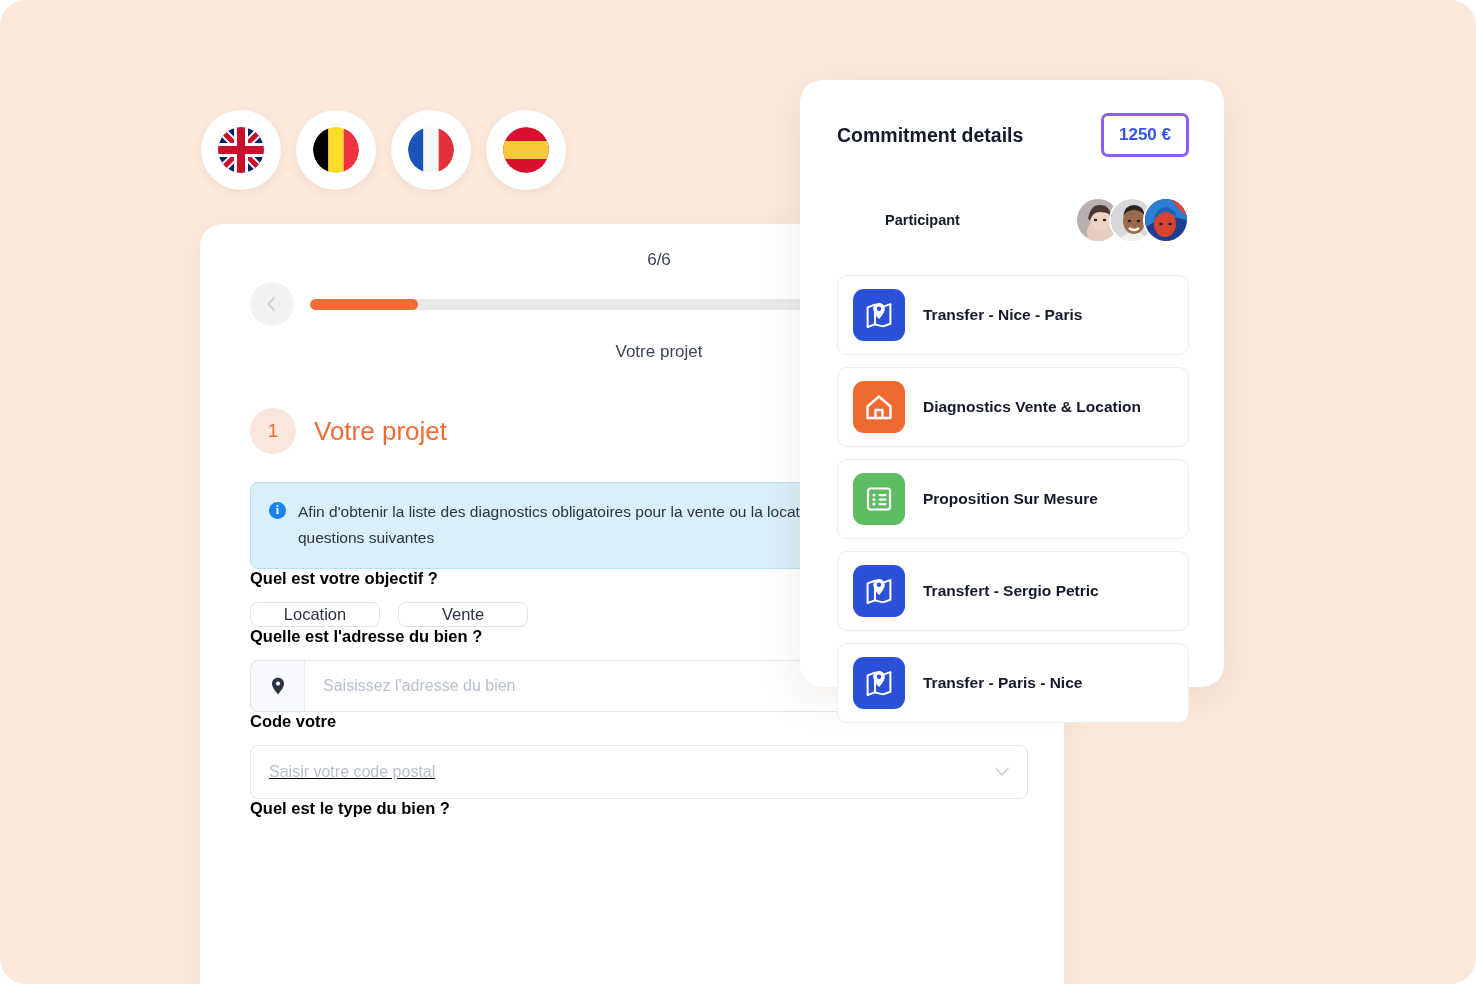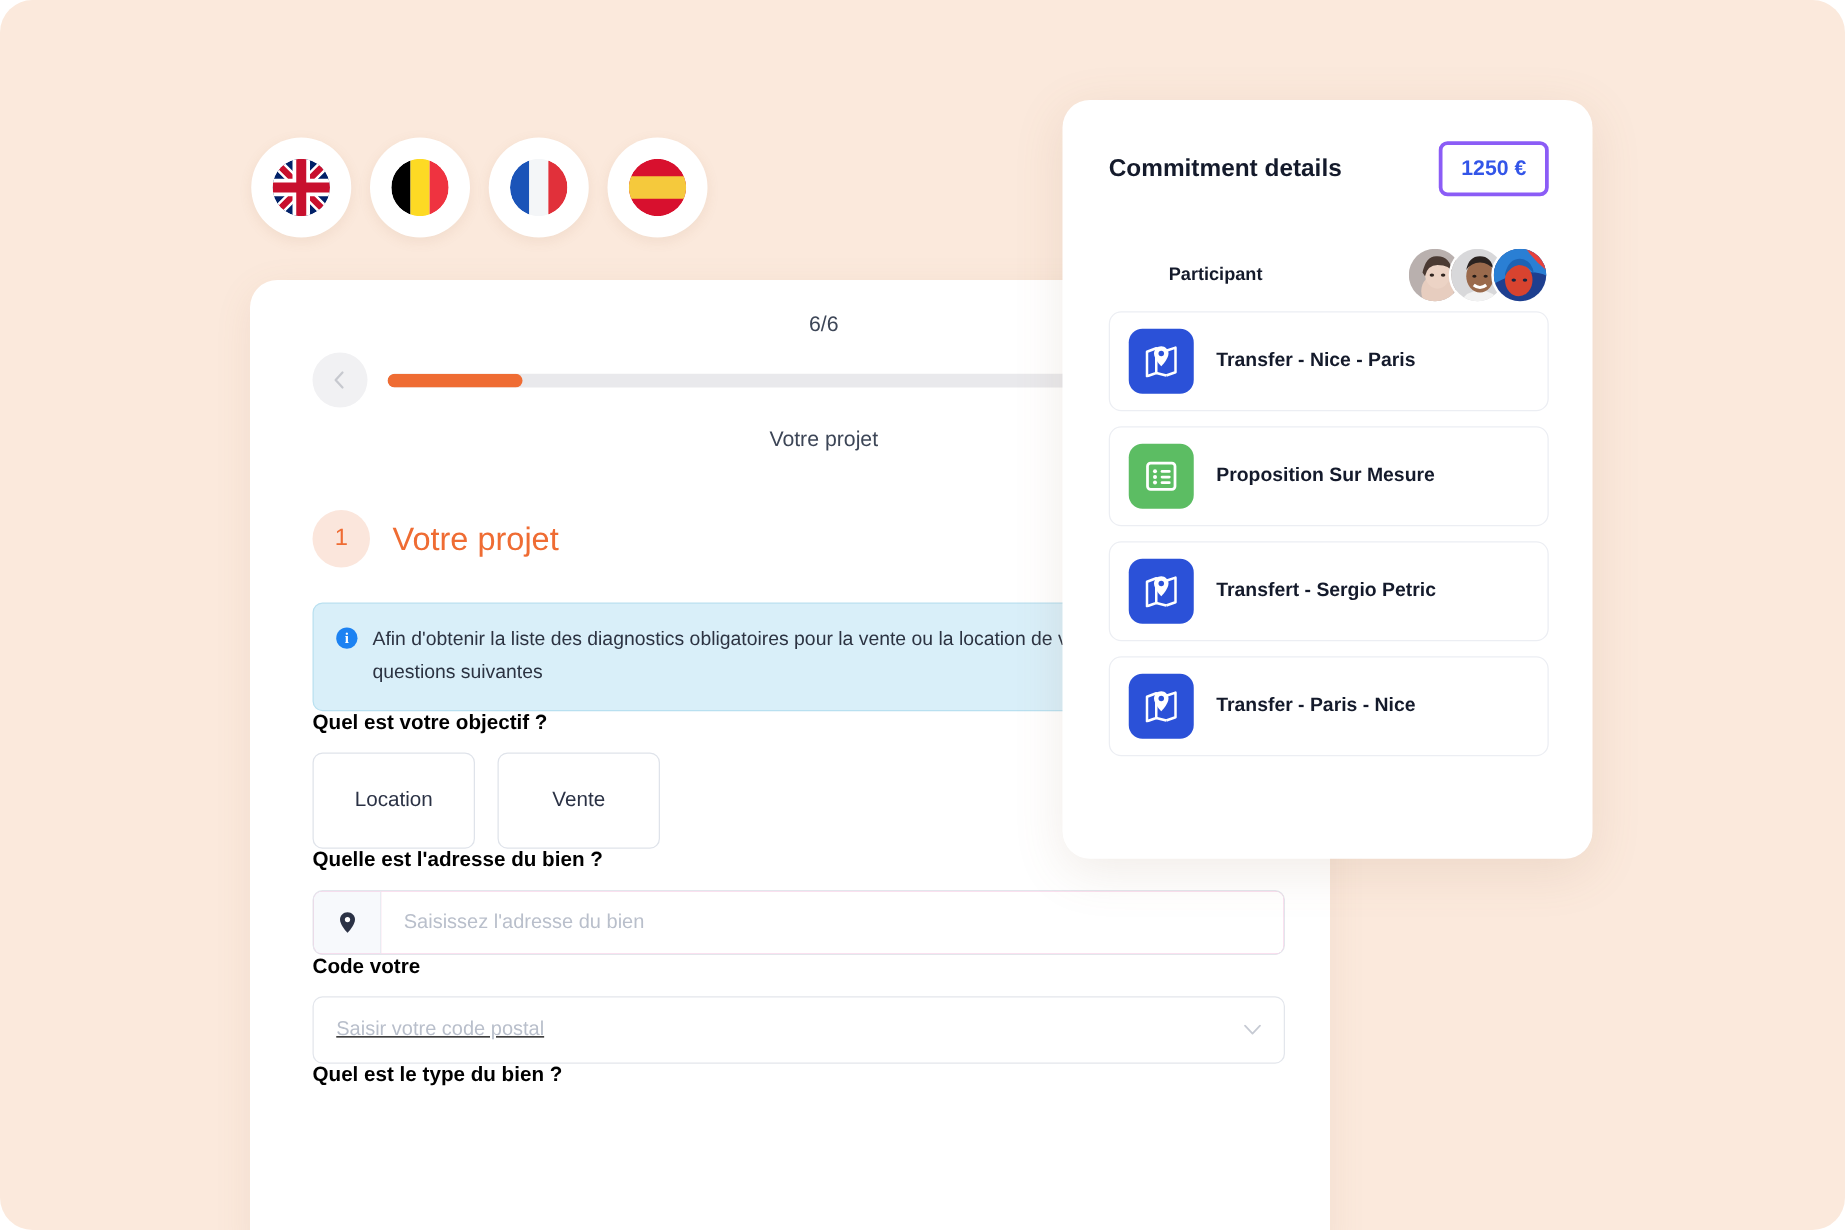--- a/index.html
+++ b/index.html
@@ -88,21 +88,21 @@
     margin-top: 3px; font-family: "Liberation Serif", serif;
   }
   .info-text { font-size: 15.5px; line-height: 1.7; color: #2c3342; }
 
   .field-label {
     font-size: 16.5px; font-weight: bold; color: #000000;
     margin-bottom: 14px;
   }
   .choice-row { display: flex; gap: 18px; }
   .choice-btn {
-    min-width: 130px; padding: 28px 26px;
+    min-width: 130px; padding: 2px 26px;
     border: 1px solid #dfe3ea; border-radius: 8px; background: #fff;
     font-size: 16.5px; color: #2b3245; cursor: pointer;
     font-family: "Liberation Sans", sans-serif;
   }
 
   .input-wrap {
     display: flex; align-items: stretch;
     width: 778px; height: 52px;
     border: 1px solid #e3e6ec; border-radius: 8px; background: #f9a8d4;
     overflow: hidden;
@@ -120,21 +120,21 @@
   .select-wrap {
     position: relative; width: 778px; height: 54px;
     border: 1px solid #e3e6ec; border-radius: 8px; background: #fff;
     display: flex; align-items: center; text-decoration: underline;
   }
   .select-wrap .value { padding-left: 18px; font-size: 16px; color: #b9bfcb; }
   .select-chevron { position: absolute; right: 18px; top: 50%; transform: translateY(-50%); }
 
   
   .overlay {
-    position: absolute; left: 850px; top: 80px;
+    position: absolute; left: 800px; top: 80px;
     width: 424px; height: 607px;
     background: #ffffff; border-radius: 22px;
     box-shadow: 0 10px 40px rgba(150,110,80,.13);
     padding: 33px 35px 0 37px;
   }
   .overlay-head { display: flex; align-items: center; justify-content: space-between; }
   .overlay-title { font-size: 19.5px; font-weight: bold; color: #141a2b; }
   .price-badge {
     border: 3px solid #8b5cf6; border-radius: 7px;
     padding: 9px 15px; font-size: 17px; font-weight: bold; color: #3355e8;
@@ -148,21 +148,21 @@
   }
   .participant-label { font-size: 14.5px; font-weight: bold; color: #141a2b; }
   .avatars { display: flex; }
   .avatar {
     width: 46px; height: 46px; border-radius: 50%;
     border: 2px solid #fff; margin-left: -12px;
     overflow: hidden; position: relative;
   }
   .avatar:first-child { margin-left: 0; }
 
-  .commit-list { margin-top: 6px; display: flex; flex-direction: column; gap: 12px; }
+  .commit-list { margin-top: 32px; display: flex; flex-direction: column; gap: 12px; }
   .commit-item {
     display: flex; align-items: center; gap: 18px;
     border: 1px solid #eceef3; border-radius: 10px;
     padding: 13px 15px; background: #fff; cursor: pointer;
   }
   .commit-icon {
     width: 52px; height: 52px; border-radius: 11px; flex: 0 0 auto;
     display: flex; align-items: center; justify-content: center;
   }
   .commit-label { font-size: 15.5px; font-weight: bold; color: #141a2b; }
@@ -342,20 +342,29 @@
               <path d="M17 4.6 L24.4 2.1 V21.8 L17 24.4" fill="none" stroke="#ffffff" stroke-width="2" stroke-linejoin="round"></path>
               <path d="M9 2.6 L13 4" fill="none" stroke="#ffffff" stroke-width="2"></path>
               <path d="M9 22.4 L17 24.4" fill="none" stroke="#ffffff" stroke-width="2"></path>
               <path d="M13 1 C9.8 1 7.2 3.6 7.2 6.8 C7.2 11.2 13 17 13 17 C13 17 18.8 11.2 18.8 6.8 C18.8 3.6 16.2 1 13 1 Z" fill="#ffffff"></path>
               <circle cx="13" cy="6.8" r="2.2" fill="#2b51d8"></circle>
             </svg>
           </div>
           <div class="commit-label">Transfer - Nice - Paris</div>
         </div>
         <div class="commit-item">
+          <div class="commit-icon" style="background: rgb(238, 106, 49);">
+            <svg width="28" height="26" viewBox="0 0 28 26">
+              <path d="M2.5 12.5 L14 2.5 L25.5 12.5 L25.5 24 L2.5 24 Z" fill="none" stroke="#ffffff" stroke-width="2.4" stroke-linejoin="round"></path>
+              <path d="M10.5 24 L10.5 16 L17.5 16 L17.5 24" fill="none" stroke="#ffffff" stroke-width="2.4" stroke-linejoin="round"></path>
+            </svg>
+          </div>
+          <div class="commit-label">Diagnostics Vente &amp; Location</div>
+        </div>
+        <div class="commit-item">
           <div class="commit-icon" style="background: rgb(92, 189, 99);">
             <svg width="26" height="26" viewBox="0 0 26 26">
               <rect x="2" y="2.5" width="22" height="21" rx="2.5" fill="none" stroke="#ffffff" stroke-width="2.2"></rect>
               <circle cx="8" cy="9" r="1.6" fill="#ffffff"></circle>
               <circle cx="8" cy="13.5" r="1.6" fill="#ffffff"></circle>
               <circle cx="8" cy="18" r="1.6" fill="#ffffff"></circle>
               <rect x="12.5" y="8" width="8" height="2.2" rx="1.1" fill="#ffffff"></rect>
               <rect x="12.5" y="12.5" width="8" height="2.2" rx="1.1" fill="#ffffff"></rect>
               <rect x="12.5" y="17" width="8" height="2.2" rx="1.1" fill="#ffffff"></rect>
             </svg>

